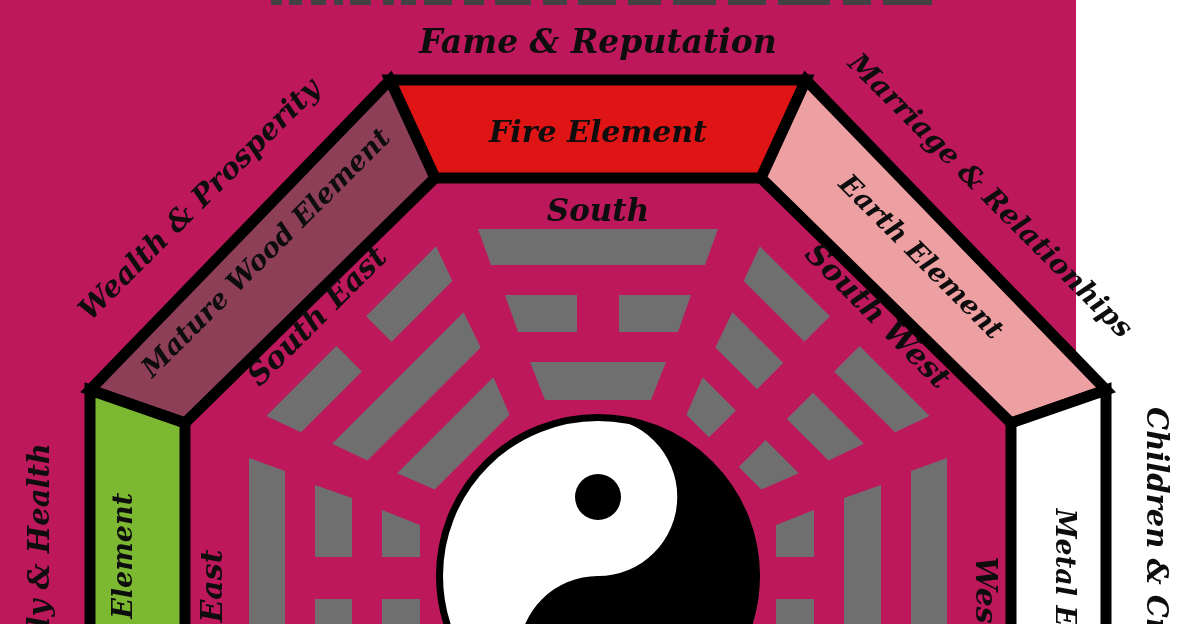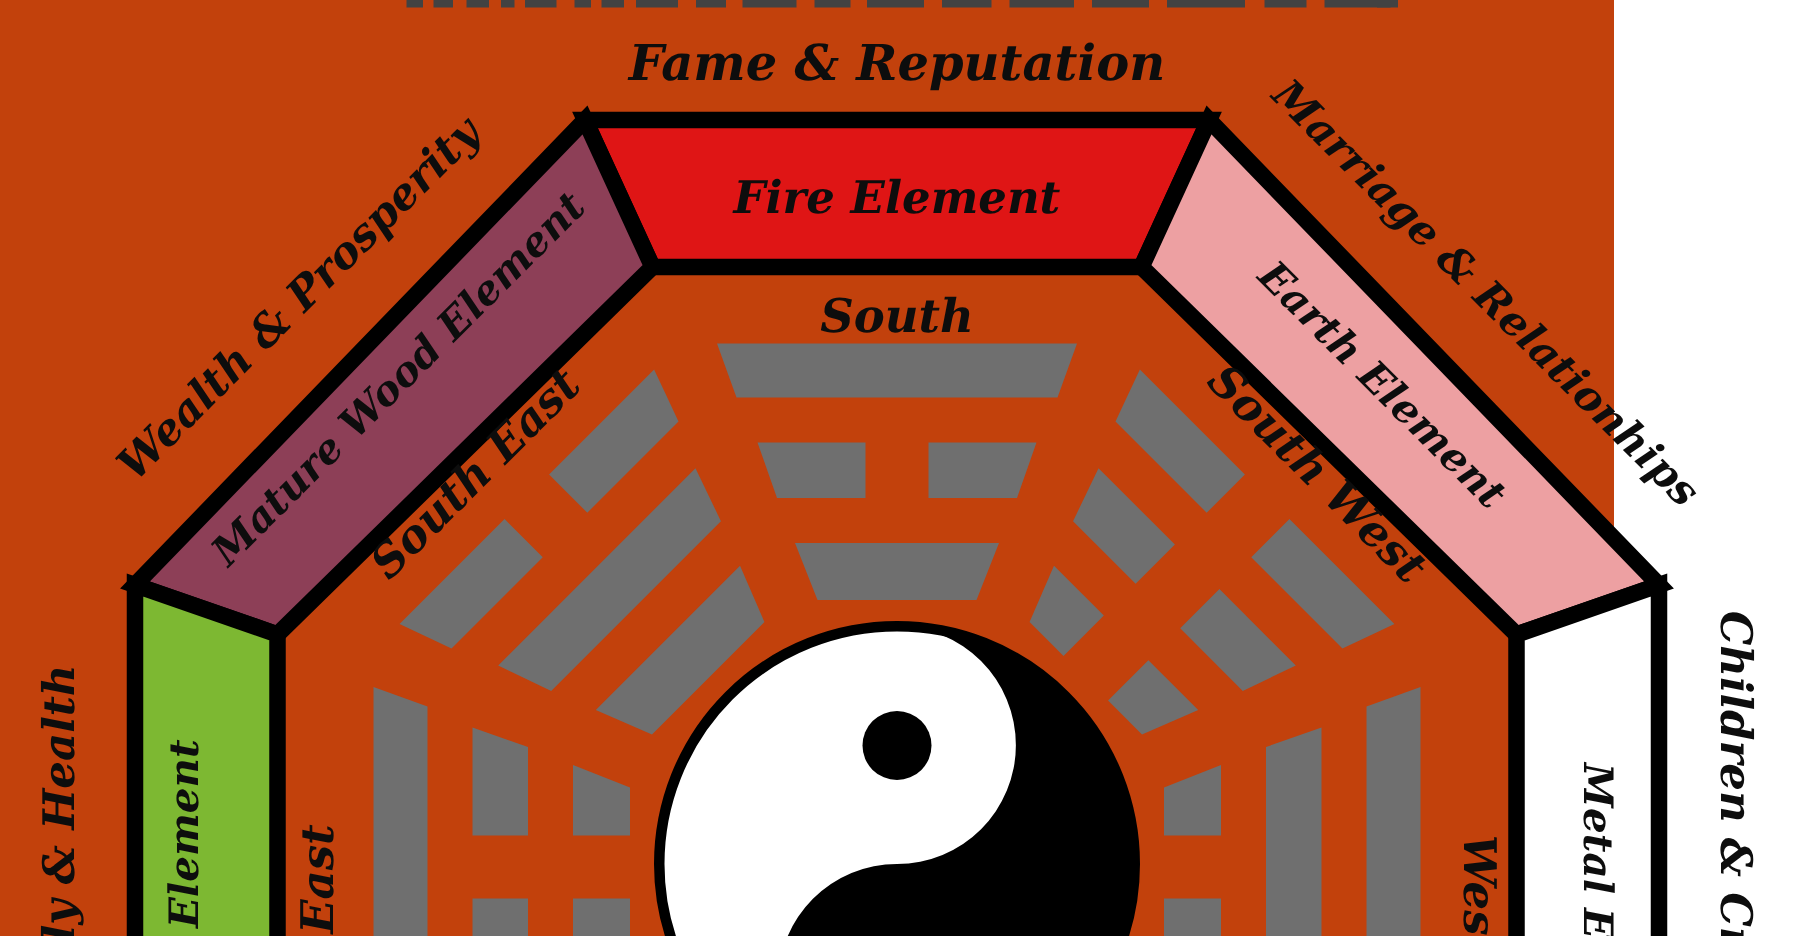--- a/index.html
+++ b/index.html
@@ -1,17 +1,17 @@
 <!DOCTYPE html>
 <html><head>
 <meta charset="utf-8">
 <style>
   html, body { margin: 0; padding: 0; background: #ffffff; }
   body { width: 1200px; height: 624px; overflow: hidden; }
-  .stage { position: relative; width: 1076px; height: 624px; background: #c2410c; }
+  .stage { position: relative; width: 1076px; height: 624px; background: #be185d; }
   svg { display: block; }
   .script {
     font-family: "DejaVu Serif", "Liberation Serif", serif;
     font-style: italic;
     font-weight: 700;
     fill: #0d0d0d;
     text-anchor: middle;
   }
   .band { stroke: #000000; stroke-width: 11; stroke-linejoin: miter; }
   .trigram { fill: #6f6f6f; }

